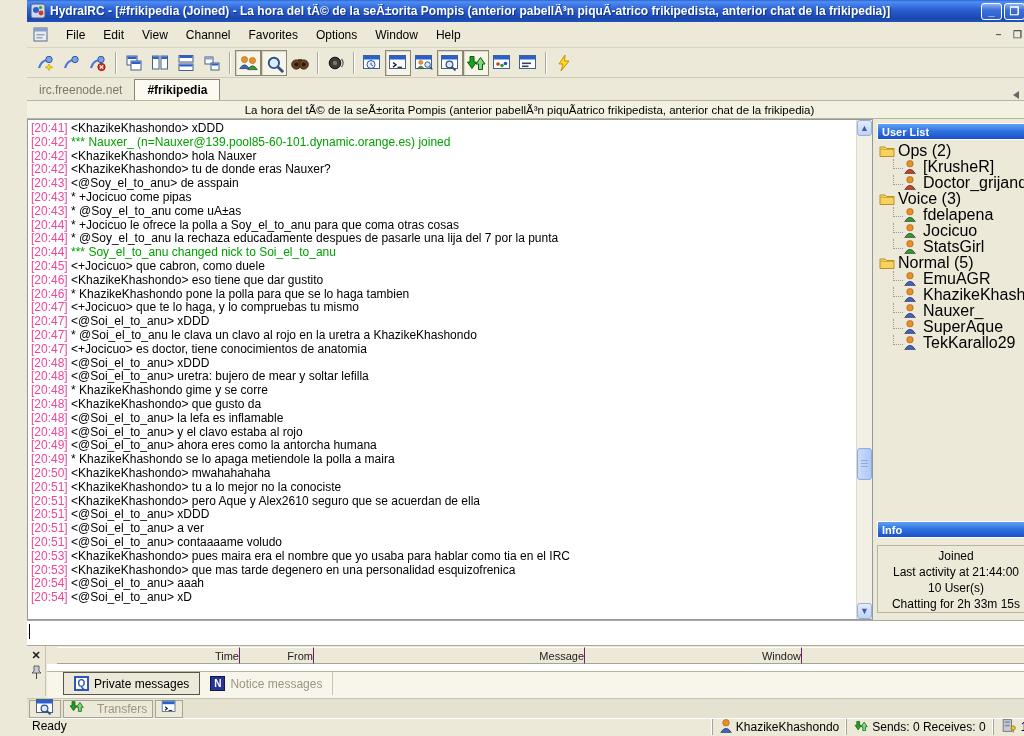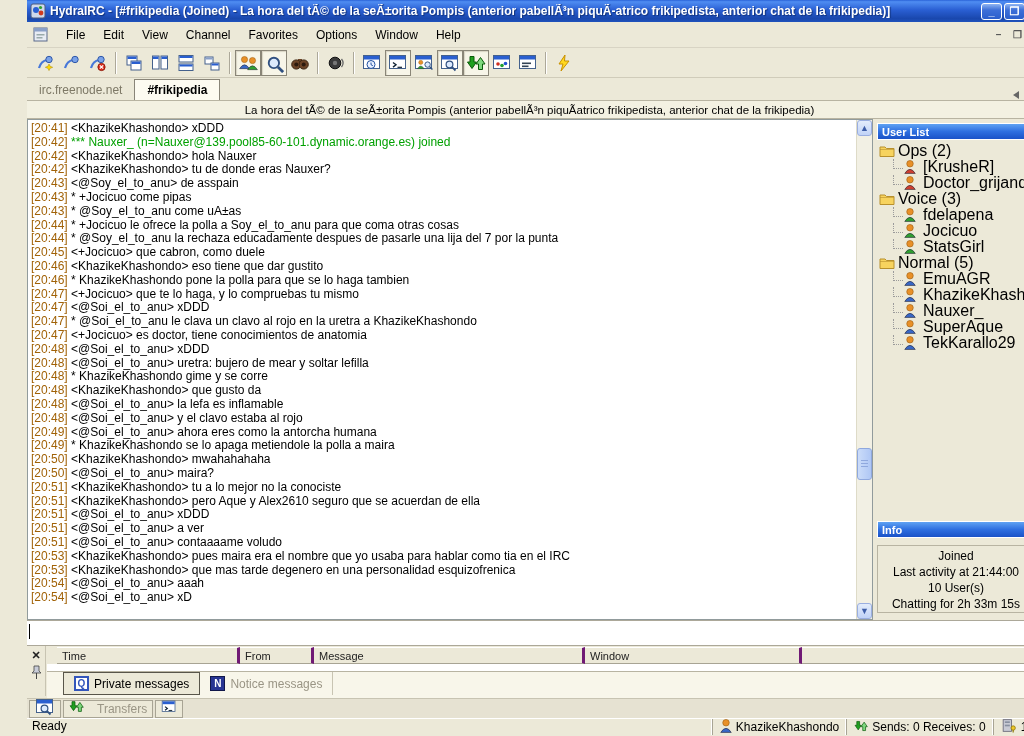--- a/index.html
+++ b/index.html
@@ -48,21 +48,21 @@
   .topicbar { position:absolute; left:0; top:100px; width:1024px; height:19px; background:#F3F1E2;
     border-top:1px solid #B8B4A2; border-bottom:1px solid #B8B4A2; display:flex; align-items:center; }
   .topicbar .ttopic { flex:1; text-align:center; font-size:11.5px; color:#000; white-space:nowrap; overflow:hidden; }
   .sq-close { width:15px; height:14px; border:1px solid #444; margin-right:4px; display:flex; align-items:center;
     justify-content:center; font-size:9px; color:#333; background:#ECE9D8; flex:0 0 auto; line-height:1; }
 
   
   .chat { position:absolute; left:0; top:119px; width:846px; height:501px; background:#fff; border:1px solid #919B9C; overflow:hidden; }
   .chat-log { position:absolute; left:3px; top:2px; right:18px; }
   .chat-line { font-size:12px; height:13.8px; line-height:13.8px; white-space:nowrap; overflow:hidden; }
-  .ts { color:#a16207; }
+  .ts { color:#ec4899; }
   .mt-normal { color:#000; }
   .mt-join { color:#00A000; }
   .mt-action { color:#000000; }
 
   
   .vscroll { position:absolute; right:0; top:0; width:16px; height:100%; background:#F2F0E4; border-left:1px solid #DEDBC8; }
   .sb-btn { position:absolute; left:0; width:15px; height:16px; background:linear-gradient(180deg,#E3ECFB,#C1D3F7);
     border:1px solid #9AAEE0; border-radius:3px; color:#3E5EA8; font-size:9px; display:flex; align-items:center; justify-content:center; line-height:1; }
   .sb-up { top:0; } .sb-down { bottom:0; }
   .sb-thumb { position:absolute; left:0; width:15px; background:linear-gradient(90deg,#CBDCF9,#AFC7F5);
@@ -94,22 +94,22 @@
   .inputstrip { position:absolute; left:0; top:620px; width:1024px; height:25px; background:#fff; border-top:1px solid #ACA899; }
   .caret { position:absolute; left:2px; top:3px; width:1px; height:15px; background:#000; }
 
   
   .dockpanel { position:absolute; left:0; top:645px; width:1024px; height:53px; background:#ECE9D8; border-top:1px solid #ACA899; }
   .dockstrip { position:absolute; left:0; top:0; width:19px; height:50px; border-right:1px solid #C8C4B2; }
   .ds-close { position:absolute; left:2px; top:2px; width:14px; height:14px; display:flex; align-items:center; justify-content:center;
     font-size:11px; font-weight:bold; color:#222; line-height:1; }
   .ds-pin { position:absolute; left:3px; top:19px; width:13px; height:16px; }
   .hdr-row { position:absolute; left:30px; top:1px; height:17px; display:flex; }
-  .hdr-cell { background:#ECE9D8; border-right:3px solid #701a75; border-bottom:1px solid #A8A494; border-top:1px solid #fff;
-    font-size:11px; color:#222; padding:2px 0 0 5px; }
+  .hdr-cell { background:#ECE9D8; border-right:1px solid #701a75; border-bottom:1px solid #A8A494; border-top:1px solid #fff;
+    font-size:11px; color:#222; padding:2px 0 0 5px;text-align:right; }
   .hdr-fill { width:244px; background:#ECE9D8; border-bottom:1px solid #A8A494; border-top:1px solid #fff; }
   .hdr-white { position:absolute; left:20px; top:18px; width:1004px; height:8px; background:#fff; border-bottom:1px solid #B8B4A2; }
   .btab-row { position:absolute; left:20px; top:26px; width:1004px; height:26px; background:#F8F6EA; display:flex; align-items:flex-start; padding-left:16px; }
   .btab { display:flex; align-items:center; gap:5px; font-size:12px; height:23px; padding:0 10px; }
   .btab.active { border:1px solid #58554a; background:#ECE9D8; color:#000; }
   .btab.inactive { color:#9a9585; border-right:1px solid #C8C4B2; }
   .icon-q { width:15px; height:15px; border:2px solid #3355BB; background:#fff; color:#3355BB; font-weight:bold;
     font-size:10px; display:flex; align-items:center; justify-content:center; line-height:1; }
   .icon-n { width:15px; height:15px; background:#283593; color:#fff; font-weight:bold; font-size:10px;
     display:flex; align-items:center; justify-content:center; border:1px solid #11174a; line-height:1; }
@@ -351,37 +351,37 @@
     <div class="chat-log" id="chat-log">
         <div class="chat-line"><span class="ts">[20:41] </span><span class="mt-normal">&lt;KhazikeKhashondo&gt; xDDD</span></div>
         <div class="chat-line"><span class="ts">[20:42] </span><span class="mt-join">*** Nauxer_ (n=Nauxer@139.pool85-60-101.dynamic.orange.es) joined</span></div>
         <div class="chat-line"><span class="ts">[20:42] </span><span class="mt-normal">&lt;KhazikeKhashondo&gt; hola Nauxer</span></div>
         <div class="chat-line"><span class="ts">[20:42] </span><span class="mt-normal">&lt;KhazikeKhashondo&gt; tu de donde eras Nauxer?</span></div>
         <div class="chat-line"><span class="ts">[20:43] </span><span class="mt-normal">&lt;@Soy_el_to_anu&gt; de asspain</span></div>
         <div class="chat-line"><span class="ts">[20:43] </span><span class="mt-action">* +Jocicuo come pipas</span></div>
         <div class="chat-line"><span class="ts">[20:43] </span><span class="mt-action">* @Soy_el_to_anu come uÃ±as</span></div>
         <div class="chat-line"><span class="ts">[20:44] </span><span class="mt-action">* +Jocicuo le ofrece la polla a Soy_el_to_anu para que coma otras cosas</span></div>
         <div class="chat-line"><span class="ts">[20:44] </span><span class="mt-action">* @Soy_el_to_anu la rechaza educadamente despues de pasarle una lija del 7 por la punta</span></div>
+        <div class="chat-line"><span class="ts">[20:44] </span><span class="mt-join">*** Soy_el_to_anu changed nick to Soi_el_to_anu</span></div>
         <div class="chat-line"><span class="ts">[20:45] </span><span class="mt-normal">&lt;+Jocicuo&gt; que cabron, como duele</span></div>
         <div class="chat-line"><span class="ts">[20:46] </span><span class="mt-normal">&lt;KhazikeKhashondo&gt; eso tiene que dar gustito</span></div>
         <div class="chat-line"><span class="ts">[20:46] </span><span class="mt-action">* KhazikeKhashondo pone la polla para que se lo haga tambien</span></div>
         <div class="chat-line"><span class="ts">[20:47] </span><span class="mt-normal">&lt;+Jocicuo&gt; que te lo haga, y lo compruebas tu mismo</span></div>
         <div class="chat-line"><span class="ts">[20:47] </span><span class="mt-normal">&lt;@Soi_el_to_anu&gt; xDDD</span></div>
         <div class="chat-line"><span class="ts">[20:47] </span><span class="mt-action">* @Soi_el_to_anu le clava un clavo al rojo en la uretra a KhazikeKhashondo</span></div>
         <div class="chat-line"><span class="ts">[20:47] </span><span class="mt-normal">&lt;+Jocicuo&gt; es doctor, tiene conocimientos de anatomia</span></div>
         <div class="chat-line"><span class="ts">[20:48] </span><span class="mt-normal">&lt;@Soi_el_to_anu&gt; xDDD</span></div>
         <div class="chat-line"><span class="ts">[20:48] </span><span class="mt-normal">&lt;@Soi_el_to_anu&gt; uretra: bujero de mear y soltar lefilla</span></div>
         <div class="chat-line"><span class="ts">[20:48] </span><span class="mt-action">* KhazikeKhashondo gime y se corre</span></div>
         <div class="chat-line"><span class="ts">[20:48] </span><span class="mt-normal">&lt;KhazikeKhashondo&gt; que gusto da</span></div>
         <div class="chat-line"><span class="ts">[20:48] </span><span class="mt-normal">&lt;@Soi_el_to_anu&gt; la lefa es inflamable</span></div>
         <div class="chat-line"><span class="ts">[20:48] </span><span class="mt-normal">&lt;@Soi_el_to_anu&gt; y el clavo estaba al rojo</span></div>
         <div class="chat-line"><span class="ts">[20:49] </span><span class="mt-normal">&lt;@Soi_el_to_anu&gt; ahora eres como la antorcha humana</span></div>
         <div class="chat-line"><span class="ts">[20:49] </span><span class="mt-action">* KhazikeKhashondo se lo apaga metiendole la polla a maira</span></div>
         <div class="chat-line"><span class="ts">[20:50] </span><span class="mt-normal">&lt;KhazikeKhashondo&gt; mwahahahaha</span></div>
-        <div class="chat-line"><span class="ts">[20:50] </span><span class="mt-normal">&lt;@Soi_el_to_anu&gt; maira?</span></div>
         <div class="chat-line"><span class="ts">[20:51] </span><span class="mt-normal">&lt;KhazikeKhashondo&gt; tu a lo mejor no la conociste</span></div>
         <div class="chat-line"><span class="ts">[20:51] </span><span class="mt-normal">&lt;KhazikeKhashondo&gt; pero Aque y Alex2610 seguro que se acuerdan de ella</span></div>
         <div class="chat-line"><span class="ts">[20:51] </span><span class="mt-normal">&lt;@Soi_el_to_anu&gt; xDDD</span></div>
         <div class="chat-line"><span class="ts">[20:51] </span><span class="mt-normal">&lt;@Soi_el_to_anu&gt; a ver</span></div>
         <div class="chat-line"><span class="ts">[20:51] </span><span class="mt-normal">&lt;@Soi_el_to_anu&gt; contaaaame voludo</span></div>
         <div class="chat-line"><span class="ts">[20:53] </span><span class="mt-normal">&lt;KhazikeKhashondo&gt; pues maira era el nombre que yo usaba para hablar como tia en el IRC</span></div>
         <div class="chat-line"><span class="ts">[20:53] </span><span class="mt-normal">&lt;KhazikeKhashondo&gt; que mas tarde degenero en una personalidad esquizofrenica</span></div>
         <div class="chat-line"><span class="ts">[20:54] </span><span class="mt-normal">&lt;@Soi_el_to_anu&gt; aaah</span></div>
         <div class="chat-line"><span class="ts">[20:54] </span><span class="mt-normal">&lt;@Soi_el_to_anu&gt; xD</span></div>
       </div>

